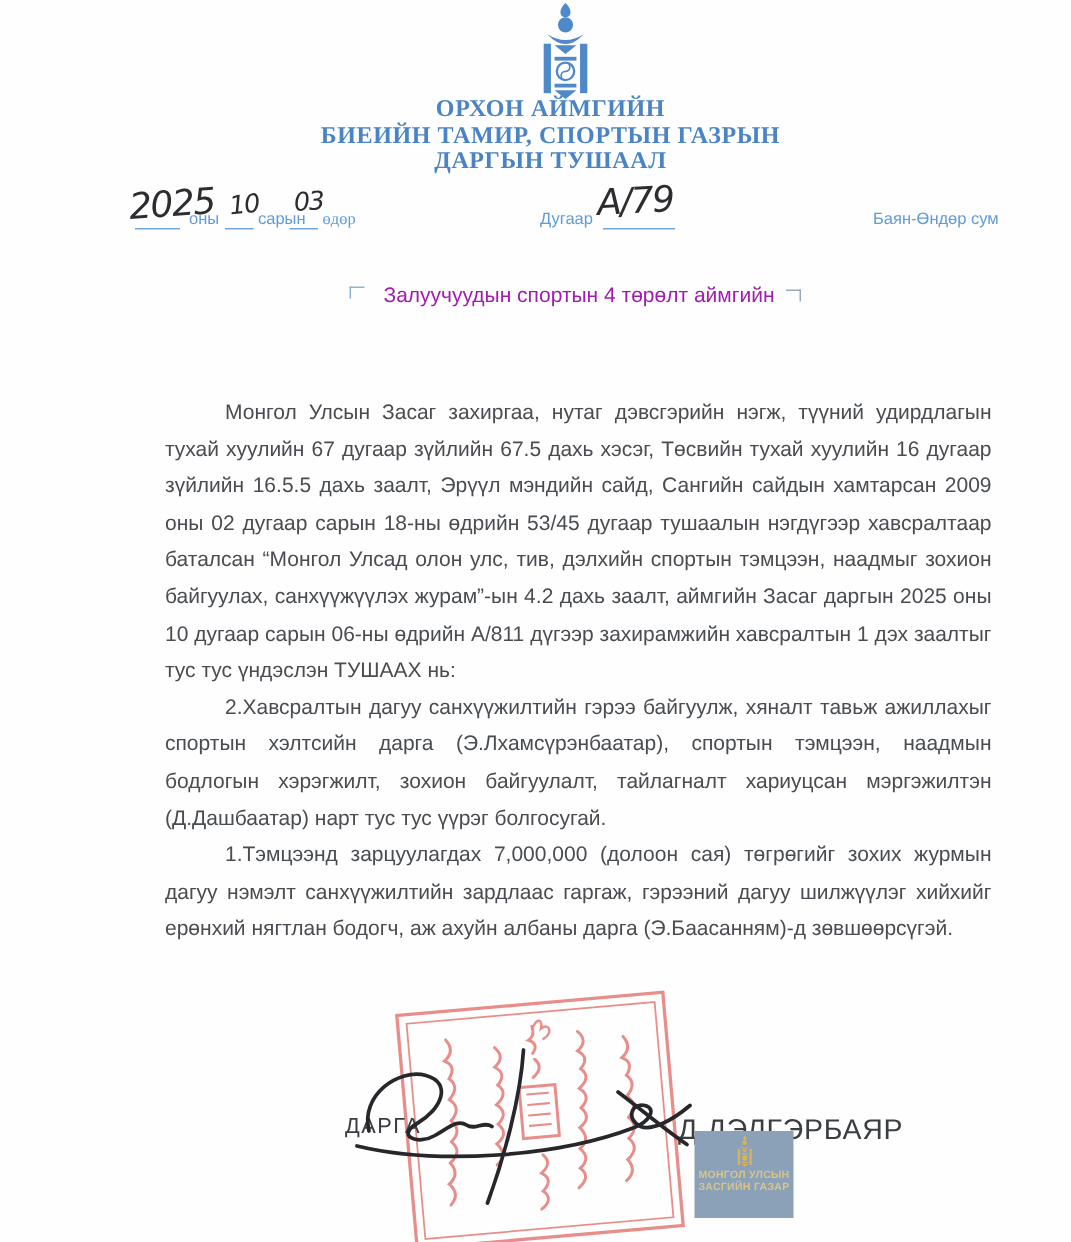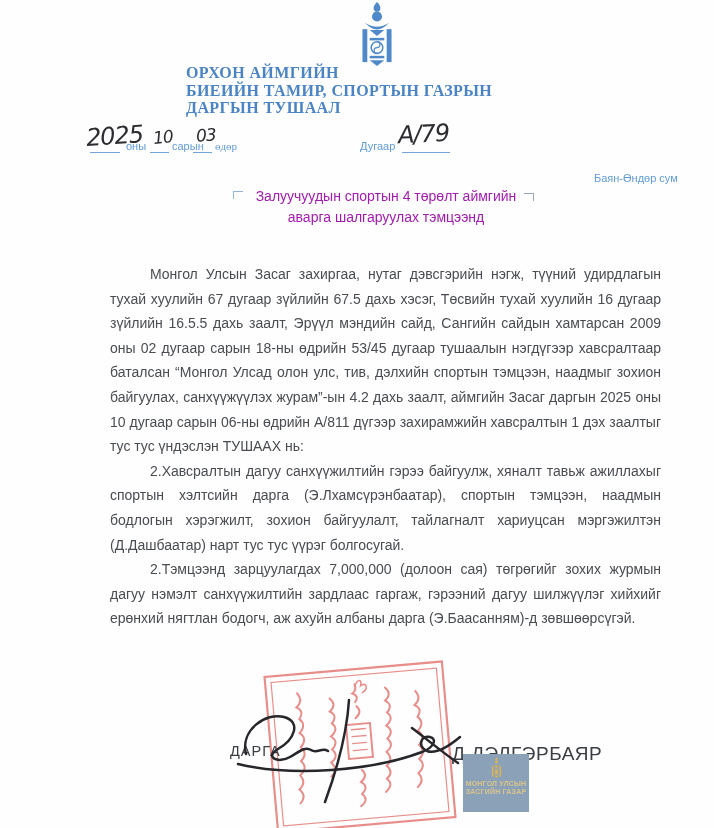--- a/index.html
+++ b/index.html
@@ -4,21 +4,21 @@
 <style>
   html,body{margin:0;padding:0;background:#ffffff;}
   .page{
     position:relative;width:714px;height:828px;background:#fefefe;overflow:hidden;
     font-family:"Liberation Sans","DejaVu Sans",sans-serif;
   }
   
   .logo{position:absolute;left:352px;top:2px;width:50px;height:62px;}
   
   .org-header{
-    position:absolute;top:64px;left:186px;width:400px;text-align:left;
+    position:absolute;top:64px;left:167px;width:400px;text-align:center;
     font-family:"Liberation Serif","DejaVu Serif",serif;font-weight:bold;
     font-size:16px;line-height:17.5px;color:#4b84c4;letter-spacing:.4px;
   }
   
   .blue-label{position:absolute;font-size:11px;color:#5f9bd8;}
   .hw{position:absolute;color:#2c2c31;font-style:italic;
       font-family:"DejaVu Sans",sans-serif;letter-spacing:-1px;}
   .hw-year{left:86px;top:122px;font-size:24px;transform:rotate(-4deg);}
   .hw-month{left:153px;top:127px;font-size:17px;transform:rotate(-6deg);}
   .hw-day{left:196px;top:125px;font-size:17px;transform:rotate(-4deg);}
@@ -89,33 +89,32 @@
   <span class="u-line" style="left:150px;top:152px;width:19px;"></span>
   <span class="blue-label" style="left:172px;top:140px;">сарын</span>
   <span class="hw hw-day">03</span>
   <span class="u-line" style="left:193px;top:152px;width:19px;"></span>
   <span class="blue-label" style="left:215px;top:140px;font-family:Liberation Serif, serif;">өдөр</span>
 
   <span class="blue-label" style="left:360px;top:140px;">Дугаар</span>
   <span class="u-line" style="left:402px;top:152px;width:48px;"></span>
   <span class="hw hw-number">А/79</span>
 
-  <span class="blue-label" style="left:594px;top:140px;margin-top:32px;">Баян-Өндөр сум</span>
+  <span class="blue-label" style="left:582px;top:140px;">Баян-Өндөр сум</span>
 
   <span class="bracket bracket-left"></span>
   <span class="bracket bracket-right"></span>
   <div class="title-block">
     <div>Залуучуудын спортын 4 төрөлт аймгийн</div>
-    <div>аварга шалгаруулах тэмцээнд</div>
   </div>
 
   <div class="body-text">
     <p>Монгол Улсын Засаг захиргаа, нутаг дэвсгэрийн нэгж, түүний удирдлагын тухай хуулийн 67 дугаар зүйлийн 67.5 дахь хэсэг, Төсвийн тухай хуулийн 16 дугаар зүйлийн 16.5.5 дахь заалт, Эрүүл мэндийн сайд, Сангийн сайдын хамтарсан 2009 оны 02 дугаар сарын 18-ны өдрийн 53/45 дугаар тушаалын нэгдүгээр хавсралтаар баталсан “Монгол Улсад олон улс, тив, дэлхийн спортын тэмцээн, наадмыг зохион байгуулах, санхүүжүүлэх журам”-ын 4.2 дахь заалт, аймгийн Засаг даргын 2025 оны 10 дугаар сарын 06-ны өдрийн А/811 дүгээр захирамжийн хавсралтын 1 дэх заалтыг тус тус үндэслэн  ТУШААХ нь:</p>
     <p>2.Хавсралтын дагуу санхүүжилтийн  гэрээ байгуулж, хяналт тавьж ажиллахыг спортын хэлтсийн дарга (Э.Лхамсүрэнбаатар), спортын тэмцээн, наадмын бодлогын хэрэгжилт, зохион байгуулалт, тайлагналт хариуцсан мэргэжилтэн (Д.Дашбаатар) нарт тус тус үүрэг болгосугай.</p>
-    <p>2.Тэмцээнд зарцуулагдах 7,000,000 (долоон сая)  төгрөгийг зохих журмын дагуу нэмэлт санхүүжилтийн зардлаас гаргаж, гэрээний дагуу шилжүүлэг хийхийг ерөнхий нягтлан бодогч, аж ахуйн албаны дарга (Э.Баасанням)-д зөвшөөрсүгэй.</p>
+    <p>1.Тэмцээнд зарцуулагдах 7,000,000 (долоон сая)  төгрөгийг зохих журмын дагуу нэмэлт санхүүжилтийн зардлаас гаргаж, гэрээний дагуу шилжүүлэг хийхийг ерөнхий нягтлан бодогч, аж ахуйн албаны дарга (Э.Баасанням)-д зөвшөөрсүгэй.</p>
   </div>
 
   <div class="stamp">
     <svg viewBox="0 0 184 162" width="184" height="162" fill="none" stroke="#e2736e" stroke-linecap="round">
       <rect x="3" y="3" width="178" height="156" stroke-width="2.2"></rect>
       <rect x="9" y="9" width="166" height="144" stroke-width="1.2"></rect>
       <path d="M34 22 q6 8 -2 14 q8 4 2 12 q7 6 -1 14 q8 6 0 14 q7 7 -1 14 q7 7 -2 14 q6 8 -2 14 q7 7 0 14" stroke-width="2"></path>
       <path d="M66 30 q7 7 -1 13 q8 5 1 12 q7 6 -2 13 q8 6 0 13 q7 7 -2 13 q7 8 -1 14" stroke-width="2"></path>
       <path d="M92 18 q2 6 -3 9 q7 3 2 9 M92 40 q6 6 -2 12" stroke-width="2"></path>
       <path d="M92 20 C96 12 100 14 98 20 C104 16 106 24 99 27" stroke-width="1.6"></path>

